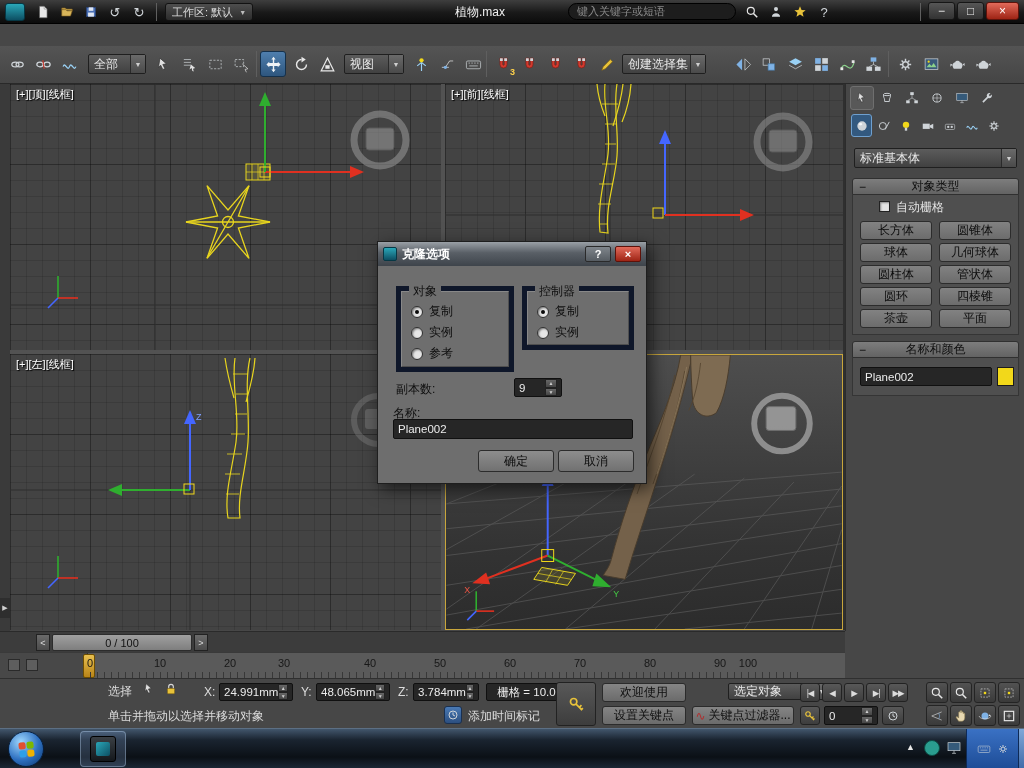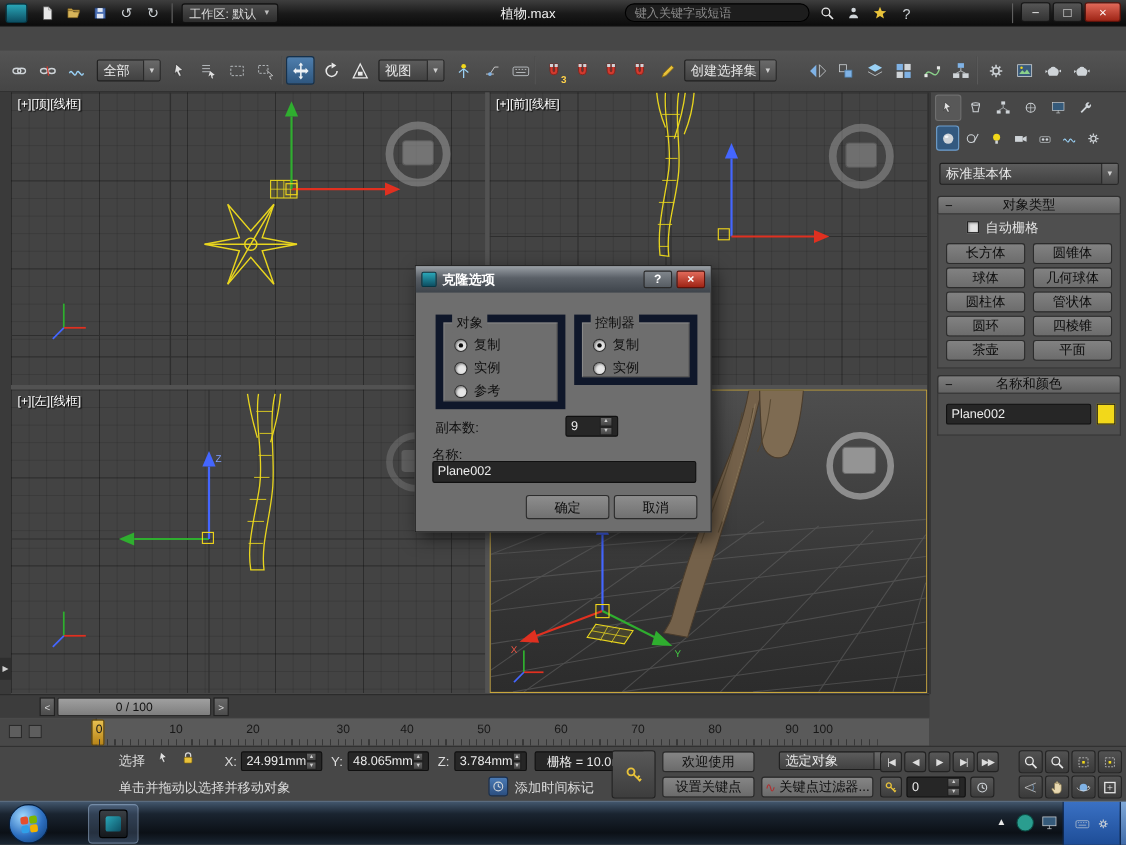--- a/index.html
+++ b/index.html
@@ -52,21 +52,21 @@
   .tick{position:absolute;top:4px;width:24px;text-align:center;font-size:11px;color:#181818}
   
   .statusbar{left:0;top:678px;width:1024px;height:50px;background:#474747;border-top:1px solid #2f2f2f}
   .slabel{position:absolute;font-size:12px;color:#dcdcdc;white-space:nowrap}
   .sbtn{position:absolute;background:linear-gradient(#858585,#6b6b6b);border:1px solid #2b2b2b;border-radius:3px;color:#0e0e0e;font-size:12px;display:flex;align-items:center;justify-content:center;white-space:nowrap}
   .pbt{position:absolute;background:linear-gradient(#585858,#3d3d3d);border:1px solid #222;border-radius:3px;color:#ddd;font-size:8.5px;display:flex;align-items:center;justify-content:center;letter-spacing:-1px}
   .navb{position:absolute;width:22px;height:21px;background:linear-gradient(#525252,#3a3a3a);border:1px solid #242424;border-radius:3px;display:flex;align-items:center;justify-content:center}
   
   .dialog{left:377px;top:241px;width:270px;height:243px;background:#6e6e6e;border:1px solid #1e1e1e;box-shadow:4px 5px 16px rgba(0,0,0,.6);z-index:50}
   .dtitle{position:absolute;left:0;top:0;width:100%;height:24px;background:linear-gradient(#9aa0a6,#595f66 45%,#3e444b);display:flex;align-items:center;padding:0 5px;color:#fff;font-weight:bold;font-size:12px;gap:5px}
-  .grp{position:absolute;border:7px solid #0f172a;box-shadow:inset 1px 1px 0 rgba(255,255,255,.18),inset -1px -1px 0 rgba(0,0,0,.28)}
+  .grp{position:absolute;border:5px solid #0f172a;box-shadow:inset 1px 1px 0 rgba(255,255,255,.18),inset -1px -1px 0 rgba(0,0,0,.28)}
   .grp-t{position:absolute;top:-8px;left:8px;background:#6e6e6e;padding:0 4px;color:#0f0f0f;font-size:12px}
   .rrow{position:absolute;display:flex;align-items:center;gap:6px;color:#0f0f0f;font-size:12px}
   .rad{width:12px;height:12px;border-radius:50%;background:#e6e6e6;border:1px solid #2e2e2e;position:relative;box-shadow:inset 1px 1px 2px rgba(0,0,0,.45)}
   .rad.on::after{content:"";position:absolute;left:3px;top:3px;width:4px;height:4px;border-radius:50%;background:#0a0a0a}
   .dlab{position:absolute;color:#0f0f0f;font-size:12px}
   .dbtn{position:absolute;background:linear-gradient(#8d8d8d,#717171);border:1px solid #2c2c2c;border-radius:3px;color:#0c0c0c;font-size:12px;display:flex;align-items:center;justify-content:center}
   .dwb{width:26px;height:16px;border-radius:2px;border:1px solid #2a2a2a;display:flex;align-items:center;justify-content:center;font-size:11px;color:#fff}
   
   .taskbar{left:0;top:728px;width:1024px;height:40px;background:linear-gradient(#42566c,#1a2430 28%,#0b1016 72%,#1b2735);border-top:1px solid #5c6f84}
   .orbflag{display:grid;grid-template-columns:7px 7px;grid-template-rows:7px 7px;gap:1px;transform:rotate(-6deg)}
@@ -752,21 +752,21 @@
 
 <div class="a ruler">
   <div class="a" style="left:0;top:0;width:88px;height:26px;background:#484848;border-right:1px solid #333">
     <div class="a" style="left:8px;top:6px;width:12px;height:12px;background:#5e5e5e;border:1px solid #2a2a2a"></div>
     <div class="a" style="left:26px;top:6px;width:12px;height:12px;background:#5e5e5e;border:1px solid #2a2a2a"></div>
   </div>
   <div class="a" style="left:83px;top:1px;width:12px;height:24px;background:linear-gradient(#e8c050,#b88418);border:1px solid #6e4e00;border-radius:2px"></div>
   <span class="tick" style="left:78px">0</span>
   <span class="tick" style="left:148px">10</span>
   <span class="tick" style="left:218px">20</span>
-  <span class="tick" style="left:300px">30</span>
+  <span class="tick" style="left:272px">30</span>
   <span class="tick" style="left:358px">40</span>
   <span class="tick" style="left:428px">50</span>
   <span class="tick" style="left:498px">60</span>
   <span class="tick" style="left:568px">70</span>
   <span class="tick" style="left:638px">80</span>
   <span class="tick" style="left:708px">90</span>
   <span class="tick" style="left:736px">100</span>
   <div class="a" style="left:90px;top:19px;width:708px;height:6px;background:repeating-linear-gradient(90deg,#383838 0 1px,transparent 1px 7px)"></div>
 </div>
 <div class="a" style="left:845px;top:631px;width:179px;height:47px;background:#474747"></div>
@@ -813,21 +813,21 @@
       <span>栅格 = 10.0mm</span>
     </div>
 
   <div class="a" style="left:556px;top:3px;width:40px;height:44px;background:linear-gradient(#585858,#3d3d3d);border:1px solid #222;border-radius:3px;display:flex;align-items:center;justify-content:center">
       <svg class="ic">
         <use href="#i-key"></use>
       </svg>
     </div>
 
   <div class="sbtn" style="left:602px;top:4px;width:84px;height:19px">欢迎使用</div>
-  <div class="a dd" style="left:708px;top:4px;width:102px;height:17px">
+  <div class="a dd" style="left:728px;top:4px;width:102px;height:17px">
     <span class="lbl">选定对象</span>
     <span class="arr">▼</span>
   </div>
   <div class="pbt" style="left:800px;top:4px;width:20px;height:19px">|◀</div>
   <div class="pbt" style="left:822px;top:4px;width:20px;height:19px">◀</div>
   <div class="pbt" style="left:844px;top:4px;width:20px;height:19px">▶</div>
   <div class="pbt" style="left:866px;top:4px;width:20px;height:19px">▶|</div>
   <div class="pbt" style="left:888px;top:4px;width:20px;height:19px">▶▶</div>
 
   <span class="slabel" style="left:108px;top:29px">单击并拖动以选择并移动对象</span>

